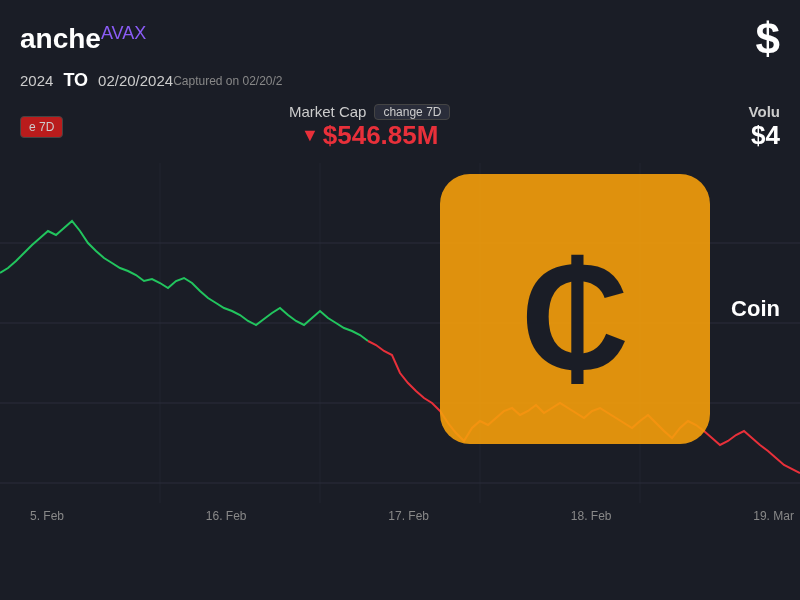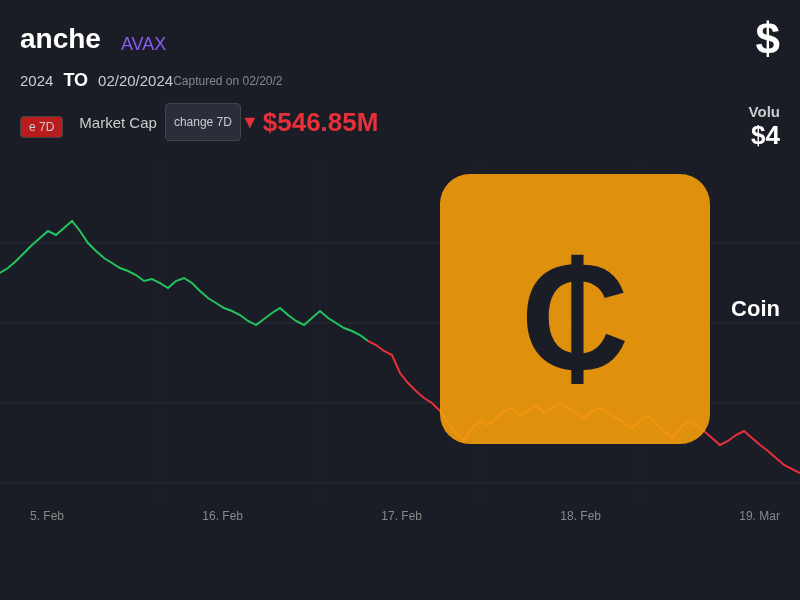--- a/index.html
+++ b/index.html
@@ -15,22 +15,22 @@
 
     .header {
       display: flex;
       align-items: center;
       justify-content: space-between;
       padding: 14px 20px 6px 20px;
     }
 
     .brand-title {
       display: flex;
-      align-items: flex-end;
-      gap: 20px;
+      align-items: flex-start;
+      gap: 0;
     }
 
     .brand-name {
       font-size: 28px;
       font-weight: 700;
       color: #ffffff;
     }
 
     .ticker {
       font-size: 18px;
@@ -86,41 +86,41 @@
       font-size: 12px;
       color: #cccccc;
       margin-right: 16px;
       white-space: nowrap;
       align-self: center;
     }
 
     .market-cap-section {
       flex: 1;
       display: flex;
-      flex-direction: row;
+      flex-direction: column;
       align-items: center;
     }
 
     .market-cap-header {
       display: flex;
       align-items: center;
       gap: 8px;
     }
 
     .market-cap-label {
       font-size: 15px;
       color: #cccccc;
       font-weight: 400;
     }
 
     .change-badge {
       background: #2a2d3a;
       border: 1px solid #444;
       border-radius: 4px;
-      padding: 11px 8px;
+      padding: 0 8px;
       font-size: 12px;
       color: #cccccc;
     }
 
     .market-cap-value {
       font-size: 26px;
       font-weight: 700;
       color: #e8303a;
       display: flex;
       align-items: center;
@@ -158,21 +158,21 @@
     }
 
     .chart-area svg {
       width: 100%;
       height: 100%;
     }
 
     .x-axis-labels {
       display: flex;
       justify-content: space-between;
-      padding: 6px 20px 0 30px;
+      padding: 6px 6px 0 30px;
       font-size: 12px;
       color: #888888;
     }
 
     .watermark {
       position: absolute;
       bottom: 44px;
       right: 20px;
       display: flex;
       align-items: center;

